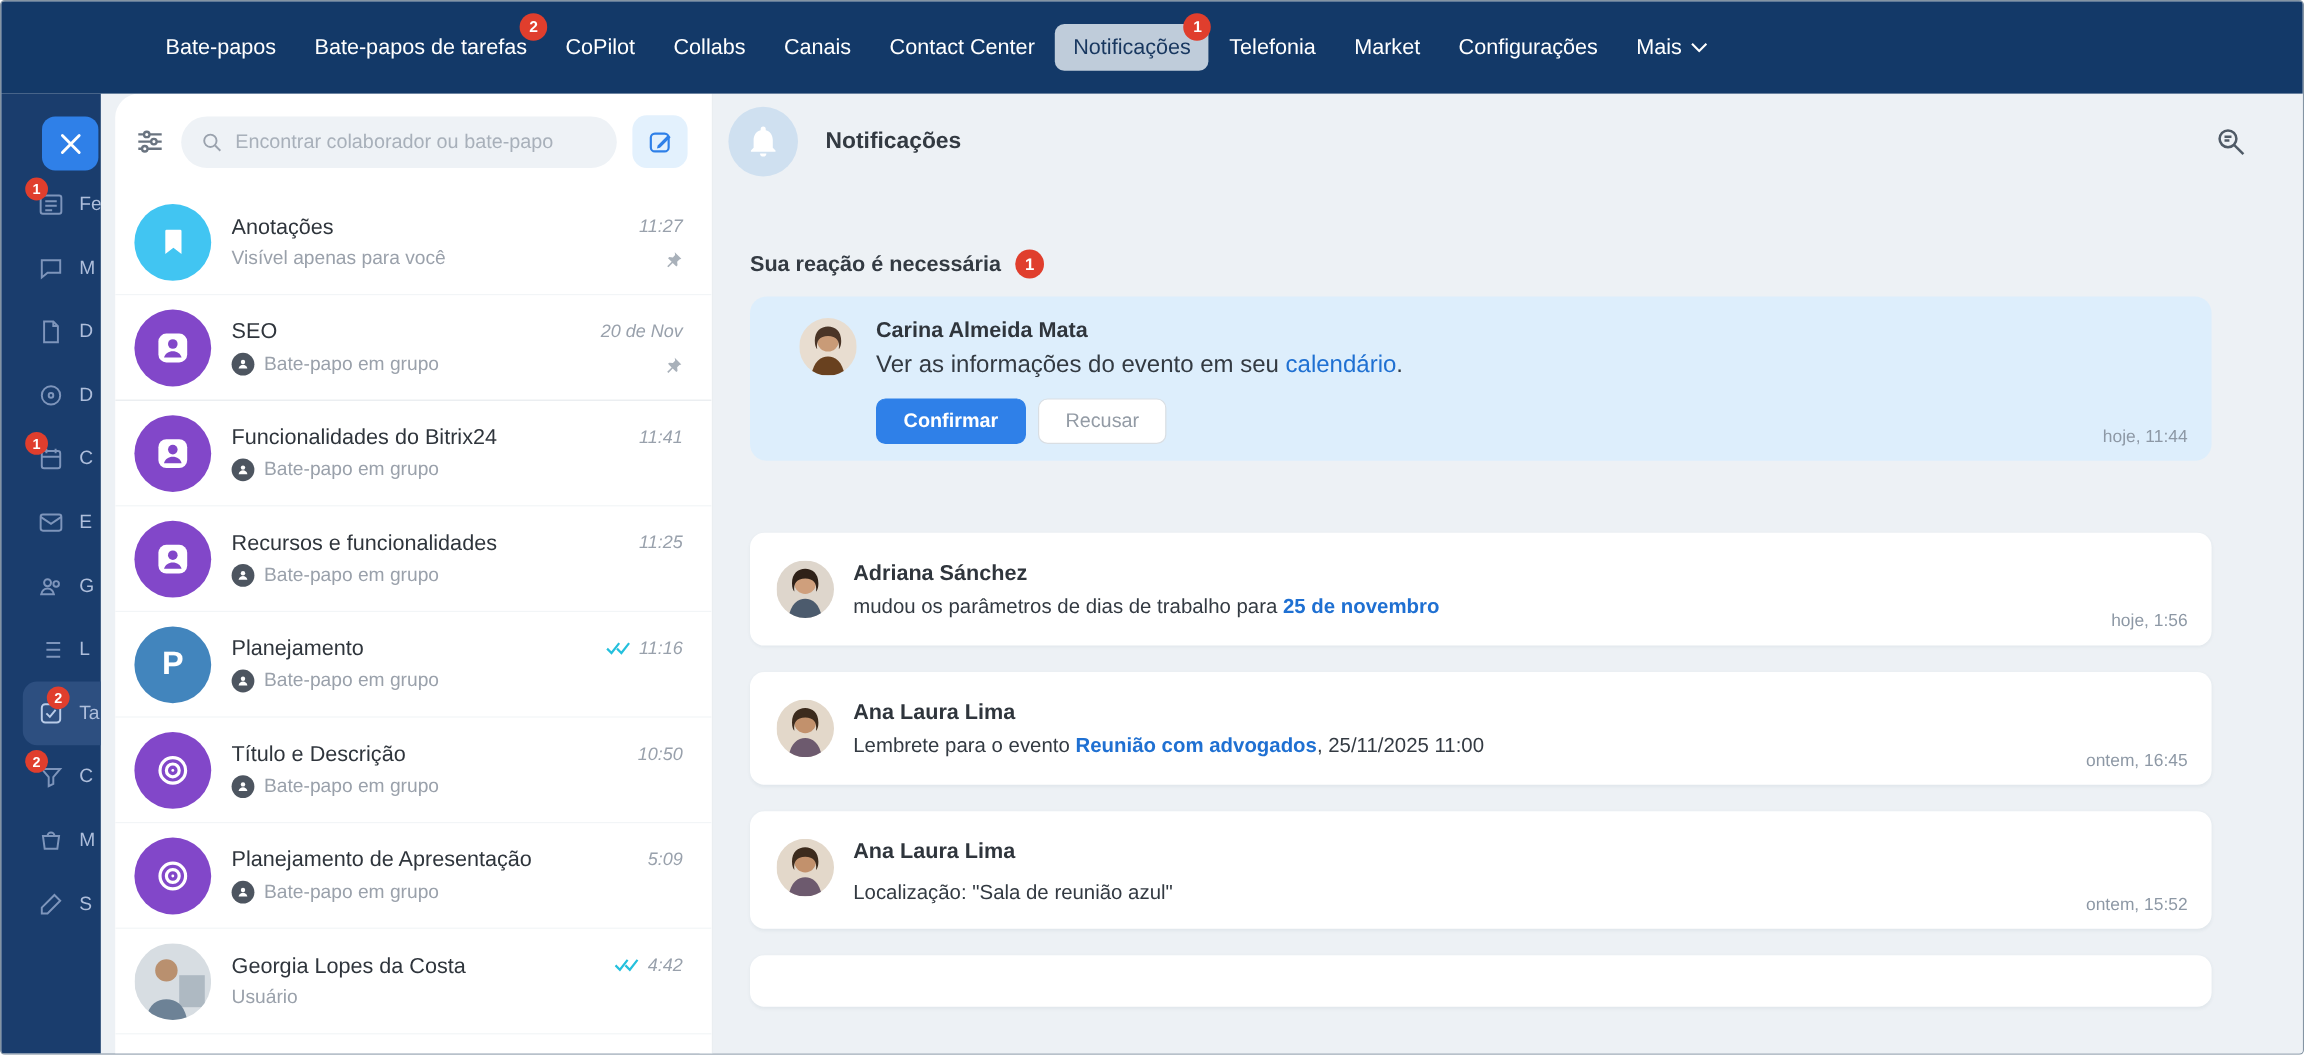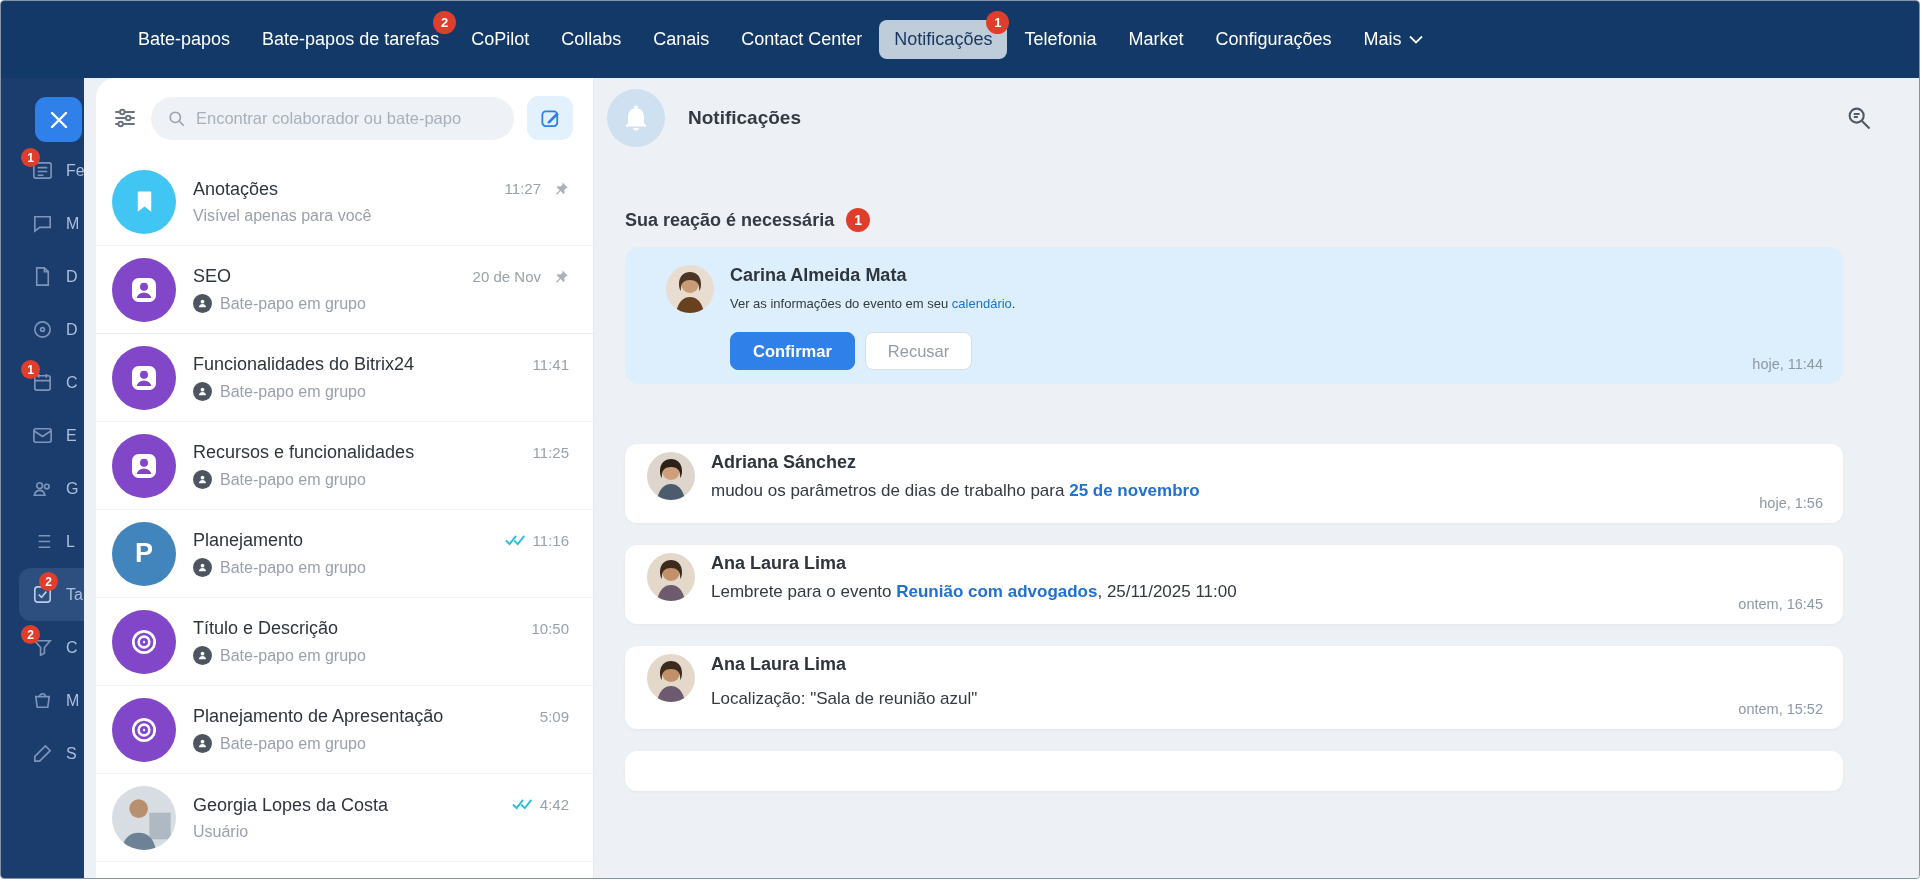--- a/index.html
+++ b/index.html
@@ -36,21 +36,21 @@
   .chat-row.pinned-last { border-bottom:1px solid #e6eaee; }
   .avatar { width:64px; height:64px; border-radius:50%; flex:none; display:flex; align-items:center; justify-content:center; margin-right:17px; overflow:hidden; }
   .av-cyan { background:#41c5f2; }
   .av-purple { background:#8247c9; }
   .av-blue { background:#4285bd; }
   .av-letter { color:#fff; font-size:27px; font-weight:700; }
   .chat-main { flex:1; min-width:0; padding-right:80px; }
   .chat-title { font-size:18px; font-weight:400; color:#2f353c; margin-bottom:7px; white-space:nowrap; overflow:hidden; text-overflow:ellipsis; }
   .chat-sub { display:flex; align-items:center; gap:8px; color:#9aa1ab; font-size:16px; white-space:nowrap; }
   .sub-ico { width:19px; height:19px; border-radius:50%; background:#4d5560; display:flex; align-items:center; justify-content:center; flex:none; }
-  .chat-meta { position:absolute; right:24px; top:22px; display:flex; flex-direction:row; align-items:flex-end; gap:12px; }
+  .chat-meta { position:absolute; right:24px; top:22px; display:flex; flex-direction:column; align-items:flex-end; gap:12px;font-style:italic; }
   .time-line { display:flex; align-items:center; gap:6px; color:#99a1ac; font-size:15px; }
 
   
   .right-panel { position:absolute; left:582px; top:77px; right:0; bottom:0; background:#edf1f5; overflow:hidden; }
   .rp-header { height:80px; display:flex; align-items:center; padding:0 46px 0 24px; }
   .bell-circle { width:58px; height:58px; border-radius:50%; background:#cfe0f0; display:flex; align-items:center; justify-content:center; margin-right:23px; flex:none; }
   .rp-title { font-size:19px; font-weight:700; color:#333a42; }
   .rp-action { margin-left:auto; }
   .rp-body { padding:0 76px 0 42px; }
 
@@ -59,28 +59,28 @@
 
   .invite-card { position:relative; background:#ddeefc; border-radius:14px; padding:18px 41px 14px; margin-bottom:60px; display:flex; gap:16px; }
   .pavatar { width:48px; height:48px; border-radius:50%; overflow:hidden; flex:none; }
   .pavatar svg { display:block; }
   .invite-content { flex:1; }
   .n-name { font-size:18px; font-weight:700; color:#2f353c; margin-bottom:6px; }
   .n-body { font-size:17px; color:#333a42; line-height:24px; max-width:690px; }
   .n-body .b { font-weight:700; }
   .link { color:#1f70d2; cursor:pointer; }
   .link.b { font-weight:700; }
-  .invite-info { margin-top:0; font-size:13px; color:#333a42; line-height:24px; }
+  .invite-info { margin-top:0; font-size:20px; color:#333a42; line-height:24px; }
   .btn-row { margin-top:16px; display:flex; gap:10px; }
   .btn { height:38px; padding:0 22px; border-radius:8px; font-size:16.5px; font-family:inherit; cursor:pointer; }
   .btn-primary { background:#2f80e8; border:1px solid #2f80e8; color:#fff; font-weight:600; }
   .btn-secondary { background:#fff; border:1px solid #d9dee3; color:#939ba5; }
   .card-time { position:absolute; right:20px; bottom:12px; font-size:14.5px; color:#8d98a5; }
 
-  .notif-card { position:relative; background:#fff; border-radius:12px; padding:8px 22px 20px; margin-bottom:22px; display:flex; gap:16px; box-shadow:0 1px 3px rgba(40,60,90,.06); }
+  .notif-card { position:relative; background:#fff; border-radius:12px; padding:23px 22px 20px; margin-bottom:22px; display:flex; gap:16px; box-shadow:0 1px 3px rgba(40,60,90,.06); }
   .notif-line { font-size:17px; color:#333a42; line-height:24px; }
   .notif-loc { margin-top:14px; font-size:17px; color:#333a42; }
   .notif-card.partial { height:40px; margin-bottom:0; }
 </style>
 </head>
 <body>
 
 <div id="app">
 
   <div class="topnav">

